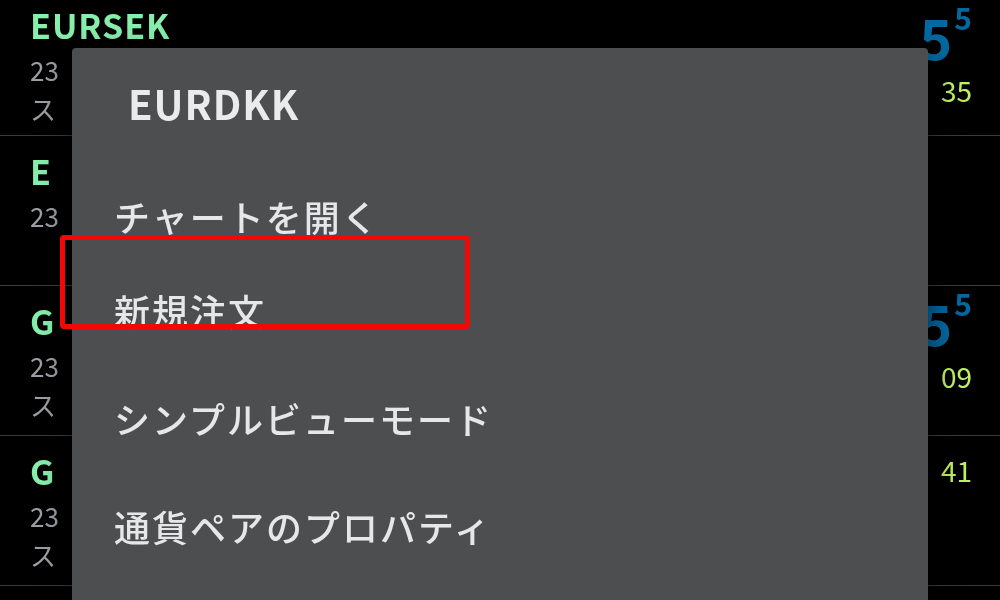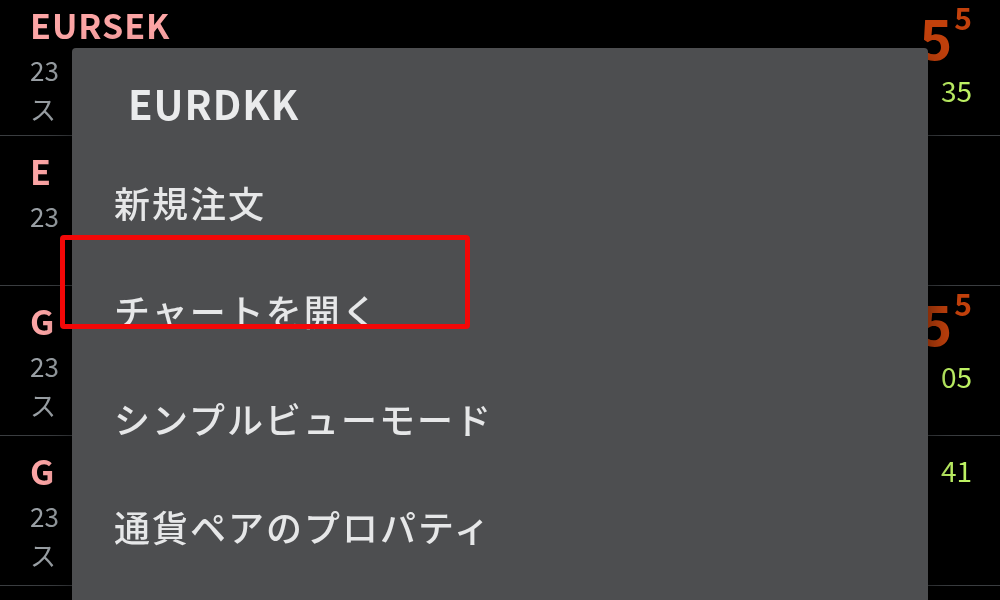--- a/index.html
+++ b/index.html
@@ -16,21 +16,21 @@
     height: 150px;
     border-bottom: 1px solid #3a3d40;
     position: relative;
     padding: 10px 30px;
   }
   .bg-row:first-child { height: 136px; padding-top: 0; }
   .bg-row:first-child .bg-symbol { margin-top: 0; }
   .bg-symbol {
     font-size: 34px;
     font-weight: 600;
-    color: #fca5a5;
+    color: #86efac;
     letter-spacing: 1px;
   }
   .bg-sub {
     font-size: 26px;
     color: #9aa0a5;
     margin-top: 2px;
   }
   .bg-spread {
     font-size: 26px;
     color: #9aa0a5;
@@ -52,21 +52,21 @@
     vertical-align: top;
     position: relative;
     top: -6px;
     margin-left: 2px;
   }
   .bg-small-right {
     font-size: 28px;
     color: #bef264;
     margin-top: 6px;
   }
-  .c-blue { color: #c2410c; }
+  .c-blue { color: #0369a1; }
 
   
   .panel {
     position: absolute;
     left: 72px;
     top: 48px;
     width: 856px;
     height: 560px;
     background: #4d4e50;
     border-radius: 4px;
@@ -126,37 +126,37 @@
   </div>
 
   <div class="bg-row">
     <div class="bg-symbol">G</div>
     <div class="bg-sub">23</div>
     <div class="bg-spread">ス</div>
     <div class="bg-right">
       <div class="bg-big c-blue">
         <span>5</span><span class="bg-sup">5</span>
       </div>
-      <div class="bg-small-right">05</div>
+      <div class="bg-small-right">09</div>
     </div>
   </div>
 
   <div class="bg-row">
     <div class="bg-symbol">G</div>
     <div class="bg-sub">23</div>
     <div class="bg-spread">ス</div>
     <div class="bg-right">
       <div class="bg-small-right">41</div>
     </div>
   </div>
 
 </div>
 
 <div class="panel">
   <div class="panel-title">EURDKK</div>
 
+  <div class="menu-item">チャートを開く</div>
   <div class="menu-item first">新規注文</div>
-  <div class="menu-item">チャートを開く</div>
   <div class="menu-item">シンプルビューモード</div>
   <div class="menu-item">通貨ペアのプロパティ</div>
 </div>
 
 <div class="highlight-box"></div>
 
 </body></html>

